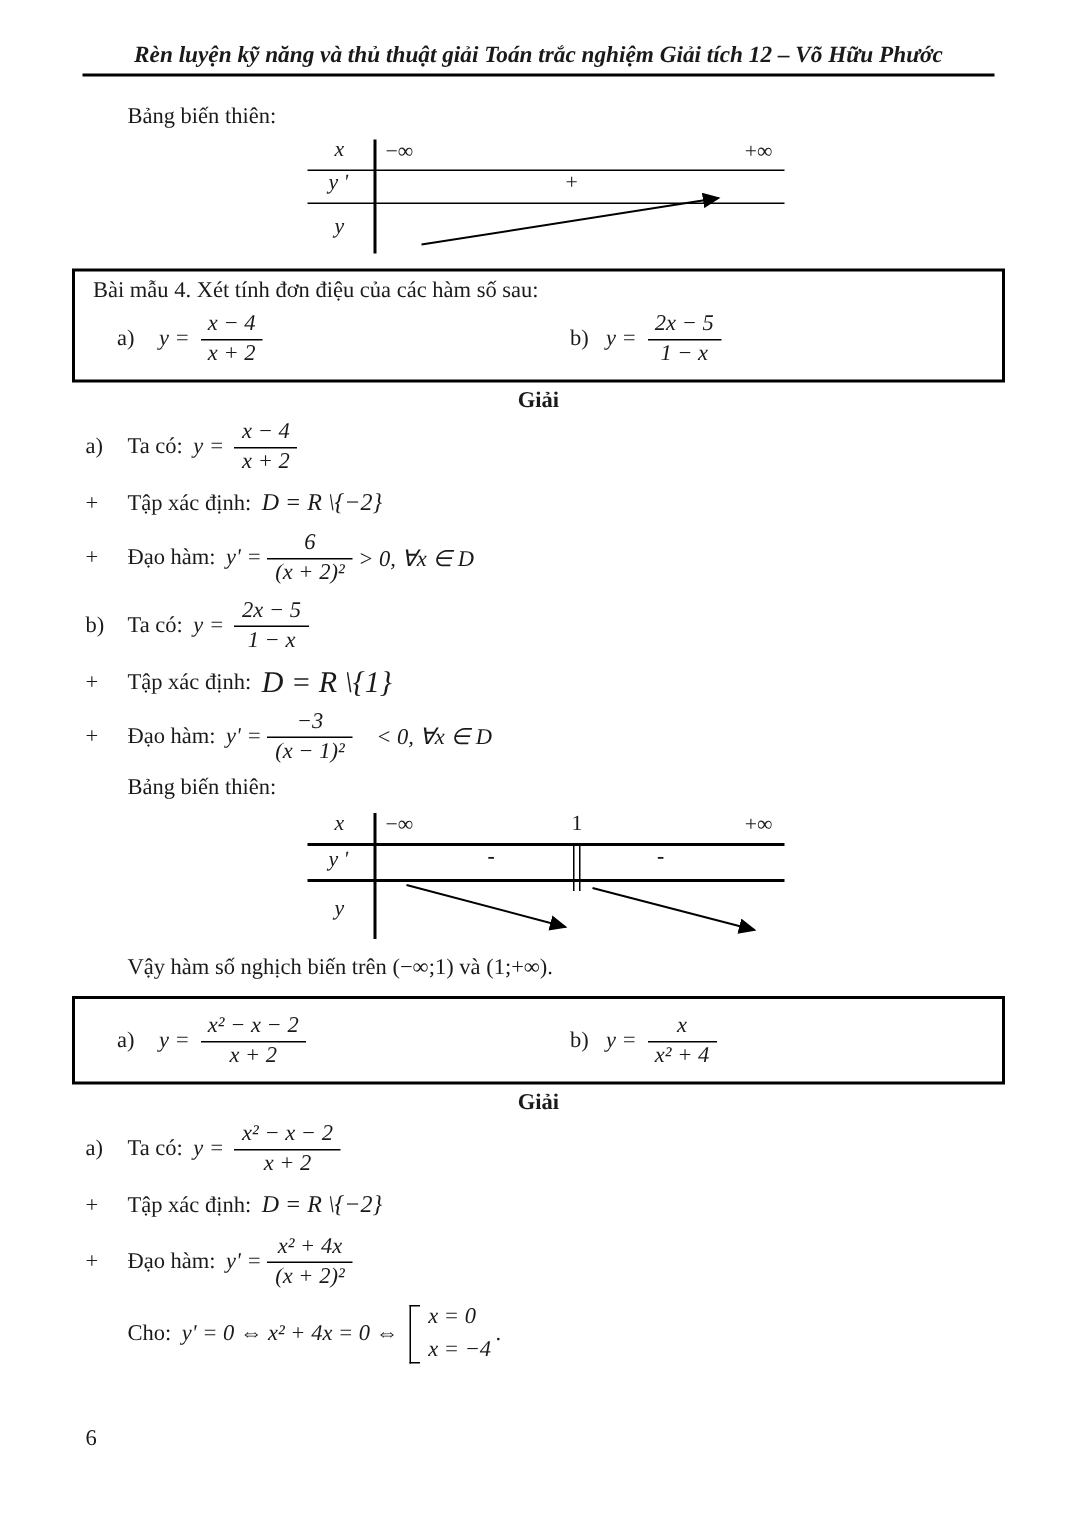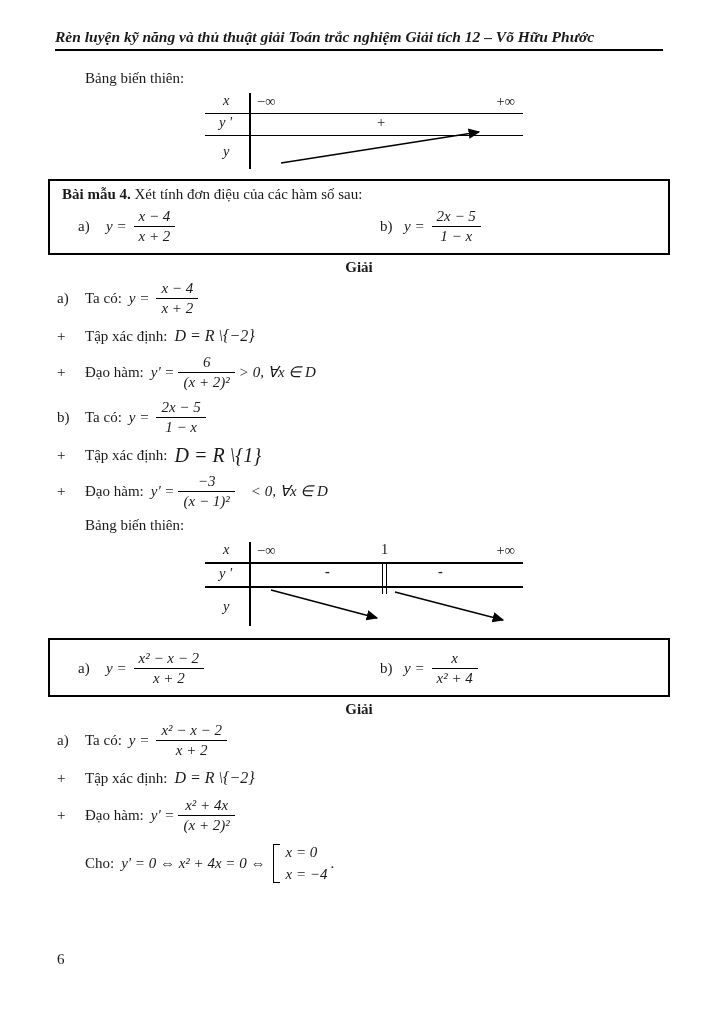--- a/index.html
+++ b/index.html
@@ -4,21 +4,21 @@
 <style>
   * { margin:0; padding:0; box-sizing:border-box; }
   html,body { background:#fff; }
   .page {
     position:relative; width:718px; height:1020px; background:#ffffff;
     font-family:"Liberation Serif", serif; font-size:15px; color:#1a1a1a;
     overflow:hidden;
   }
   
   .header {
-    margin:28px 55px 0; text-align:left; font-weight:bold; font-style:italic;
+    margin:28px 55px 0; text-align:center; font-weight:bold; font-style:italic;
     font-size:15.5px; border-bottom:2px solid #000; padding-bottom:3px;
   }
   
   .ln { display:flex; align-items:center; padding-left:57px; }
   .ln.ind { padding-left:85px; }
   .itm { width:28px; flex:0 0 28px; }
   .bul { width:28px; flex:0 0 28px; }
   .gap { margin-left:7px; }
   .mi { font-style:italic; }
   .h44 { height:44px; } .h40 { height:40px; } .h38 { height:38px; }
@@ -39,21 +39,21 @@
   .hline { position:absolute; left:0; width:100%; background:#000; }
   .vt1 .hl1 { top:22px; height:1.2px; } .vt1 .hl2 { top:44px; height:1.2px; }
   .vt2 .hl1 { top:22px; height:2px; }  .vt2 .hl2 { top:46px; height:2px; }
   .vt-cell { position:absolute; font-size:14.5px; }
   .dblbar { position:absolute; left:177px; top:23px; width:5px; height:31px;
             border-left:1.4px solid #000; border-right:1.4px solid #000; }
   .arrow { position:absolute; }
   
   .exbox { border:2.5px solid #000; margin:8px 48px 0; padding:5px 8px 6px; }
   .exbox .title { margin-left:4px; }
-  .exbox .title b { font-weight:bold; }
+  .exbox .title b { font-weight:normal; }
   .box-row { display:flex; align-items:center; margin-top:2px; min-height:42px; }
   .box-item { display:flex; align-items:center; }
   .box-item.a { margin-left:20px; width:302px; }
   .giai { text-align:center; font-weight:bold; margin-top:4px; }
   
   .cases { display:inline-flex; align-items:center; margin-left:8px; }
   .cases .bracket { align-self:stretch; width:7px; margin-right:5px;
     border-left:1.7px solid #000; border-top:1.7px solid #000; border-bottom:1.7px solid #000; }
   .cases .rows { display:flex; flex-direction:column; gap:5px; font-style:italic; }
   .cho-end { align-self:center; margin-left:3px; }
@@ -196,20 +196,23 @@
     <svg class="arrow" style="left:185px;top:48px" width="125" height="40">
       <defs>
           <marker id="ah3" markerWidth="10" markerHeight="8" refX="8" refY="4" orient="auto">
             <path d="M0,0 L9,4 L0,8 z" fill="#000"></path>
           </marker>
         </defs>
       <line x1="5" y1="4" x2="113" y2="32" stroke="#000" stroke-width="1.3" marker-end="url(#ah3)"></line>
     </svg>
   </div>
 
+  <div class="ln ind h22 mt4">
+    <span>Vậy hàm số nghịch biến trên (−∞;1) và (1;+∞).</span>
+  </div>
 
   <div class="exbox">
     <div class="box-row">
       <div class="box-item a">
         <span class="itm">a)</span>
         <span class="mi">y =</span>
         <span class="frac">
           <span class="num">x² − x − 2</span>
           <span class="den">x + 2</span>
         </span>

